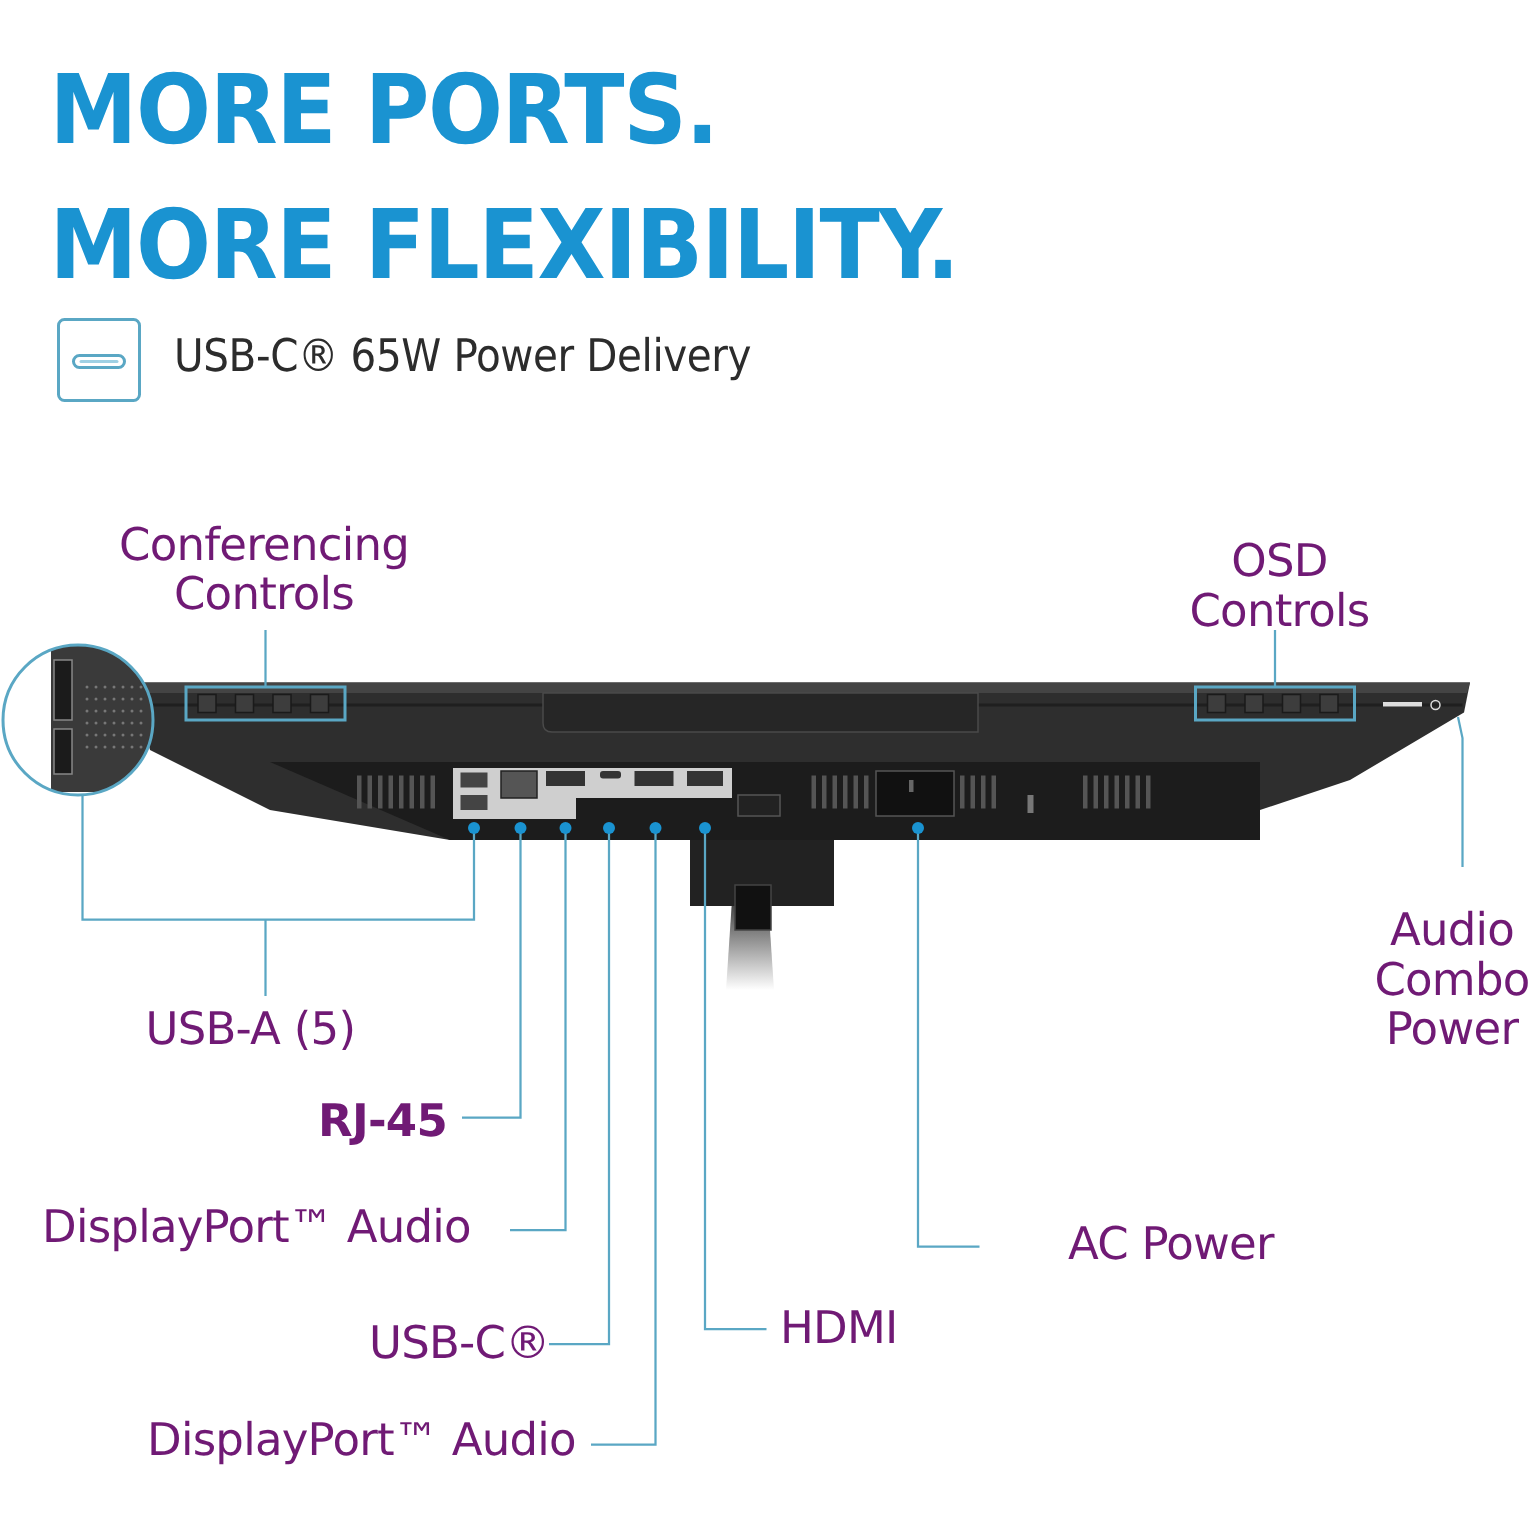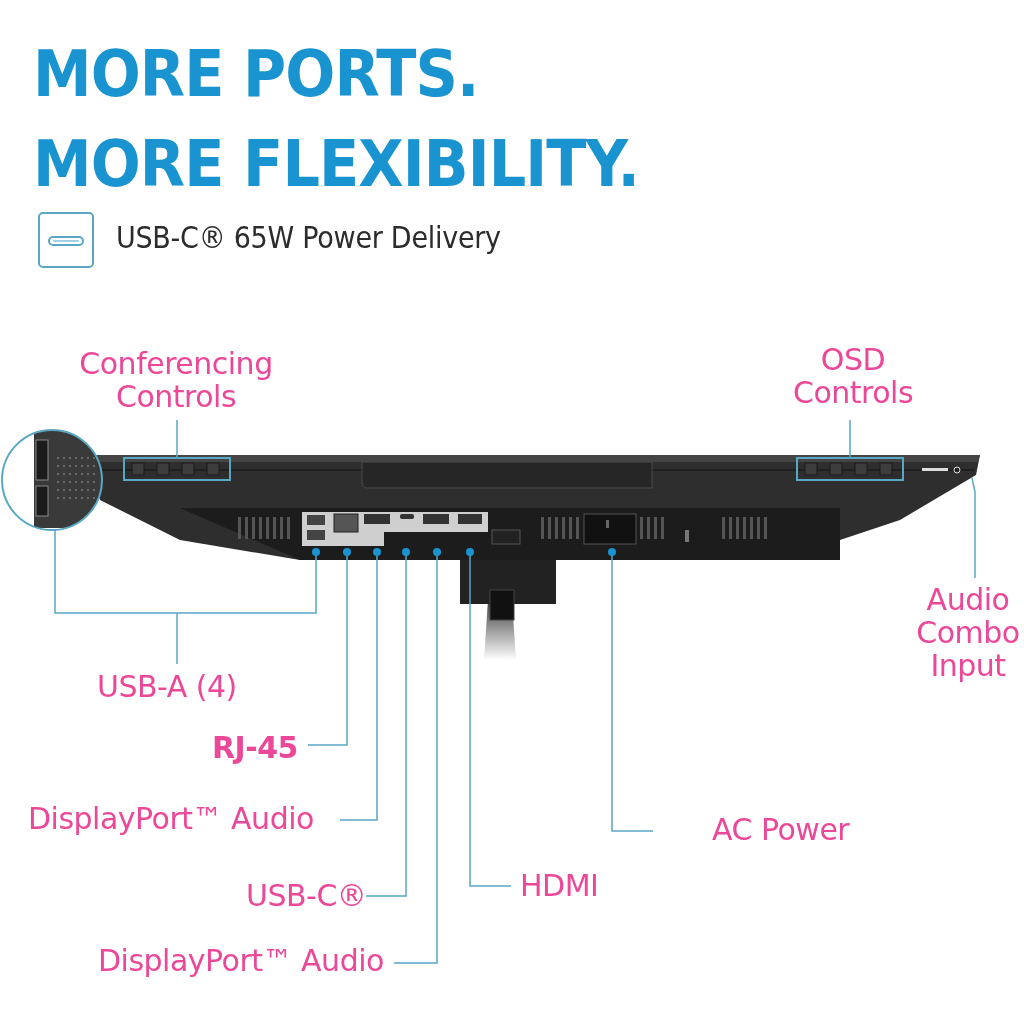--- a/index.html
+++ b/index.html
@@ -4,21 +4,21 @@
 <style>
   html,body{margin:0;padding:0;background:#ffffff;}
   body{width:1024px;height:1024px;position:relative;overflow:hidden;font-family:"DejaVu Sans Condensed","DejaVu Sans",sans-serif;}
   .headline{position:absolute;left:33px;font-family:"DejaVu Sans",sans-serif;font-weight:bold;font-size:64px;letter-spacing:-1px;color:#1a93d1;line-height:1;transform:scaleX(0.92);transform-origin:left center;}
   #h1{top:42px;}
   #h2{top:132px;}
   .usbc-badge{position:absolute;left:38px;top:212px;width:56px;height:56px;border:2px solid #5aa7c4;border-radius:5px;box-sizing:border-box;background:#fff;}
   .usbc-badge .slot{position:absolute;left:8px;top:22px;width:36px;height:10px;border:2px solid #5aa7c4;border-radius:6px;box-sizing:border-box;}
   .usbc-badge .slot::after{content:"";position:absolute;left:3px;top:2px;width:26px;height:2px;background:#9fd0e3;border-radius:1px;}
   .sub{position:absolute;left:116px;top:220px;font-size:30px;color:#2c2c2c;font-family:"DejaVu Sans",sans-serif;transform:scaleX(0.9);transform-origin:left center;letter-spacing:-0.3px;}
-  .label{position:absolute;font-size:30px;color:#ec4899;line-height:1.1;font-family:"DejaVu Sans",sans-serif;font-weight:normal;transform-origin:left top;letter-spacing:-0.5px;white-space:nowrap;}
+  .label{position:absolute;font-size:30px;color:#701a75;line-height:1.1;font-family:"DejaVu Sans",sans-serif;font-weight:normal;transform-origin:left top;letter-spacing:-0.5px;white-space:nowrap;}
   .label.center{text-align:center;}
   .diagram{position:absolute;left:0;top:0;width:1024px;height:1024px;}
 </style>
 </head>
 <body>
 
 <div class="headline" id="h1">MORE PORTS.</div>
 <div class="headline" id="h2">MORE FLEXIBILITY.</div>
 
 <div class="usbc-badge">
@@ -187,28 +187,28 @@
       <circle cx="437" cy="552" r="4"></circle>
       <circle cx="470" cy="552" r="4"></circle>
       <circle cx="612" cy="552" r="4"></circle>
   </g>
 </svg>
 
 <div class="label center" style="left:76px;top:347px;width:200px;">
   <div>Conferencing</div>
   <div>Controls</div>
 </div>
-<div class="label center" style="left:778px;top:343px;width:150px;">
+<div class="label center" style="left:778px;top:358px;width:150px;">
   <div>OSD</div>
   <div>Controls</div>
 </div>
-<div class="label center" style="left:912px;top:583px;width:112px;">
+<div class="label center" style="left:912px;top:604px;width:112px;">
   <div>Audio</div>
   <div>Combo</div>
-  <div>Input</div>
+  <div>Power</div>
 </div>
-<div class="label" style="left:97px;top:670px;">USB-A (4)</div>
+<div class="label" style="left:97px;top:670px;">USB-A (5)</div>
 <div class="label" style="left:212px;top:731px;font-weight:bold;">RJ-45</div>
 <div class="label" style="left:28px;top:802px;">DisplayPort™ Audio</div>
 <div class="label" style="left:246px;top:879px;">USB-C®</div>
 <div class="label" style="left:98px;top:944px;">DisplayPort™ Audio</div>
 <div class="label" style="left:520px;top:869px;">HDMI</div>
 <div class="label" style="left:664px;top:813px;margin-left:48px;">AC Power</div>
 
 </body></html>

